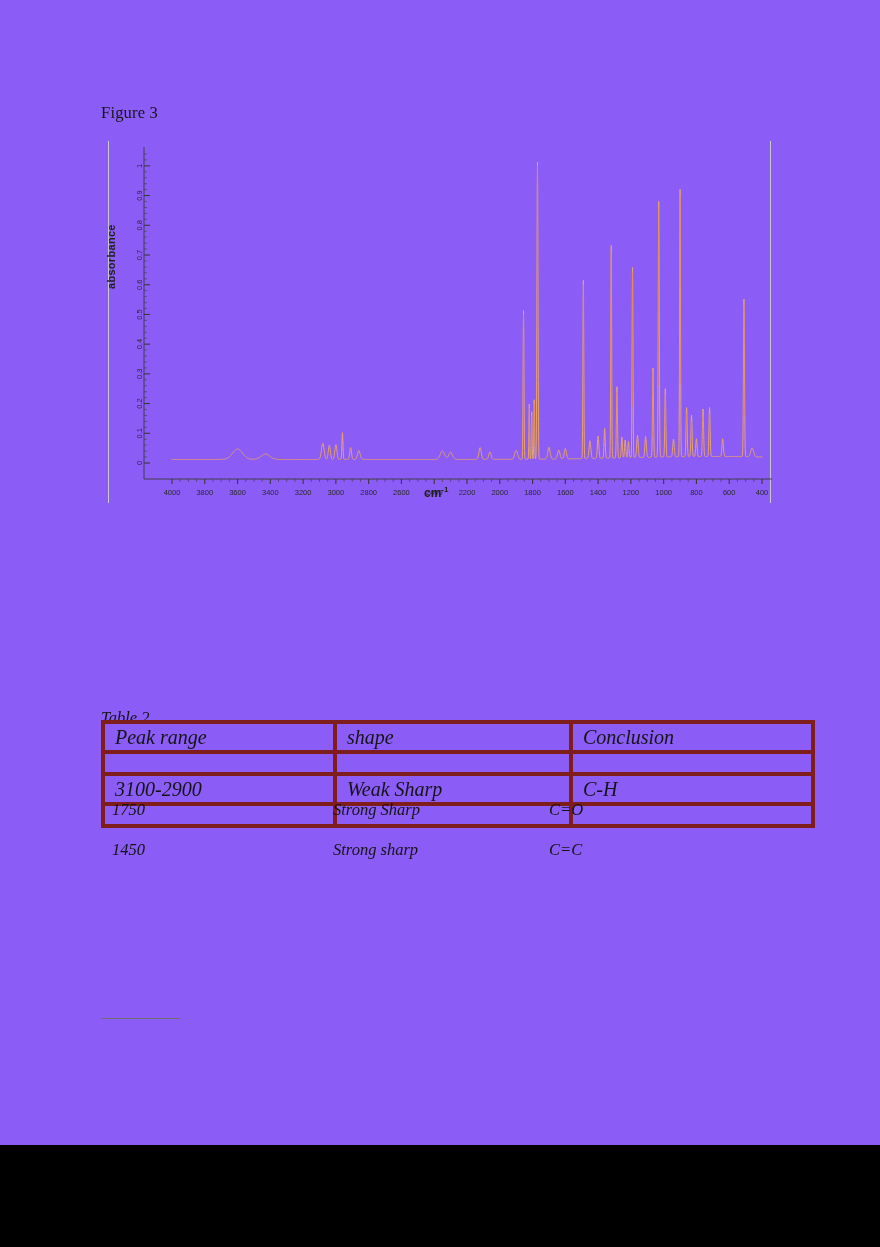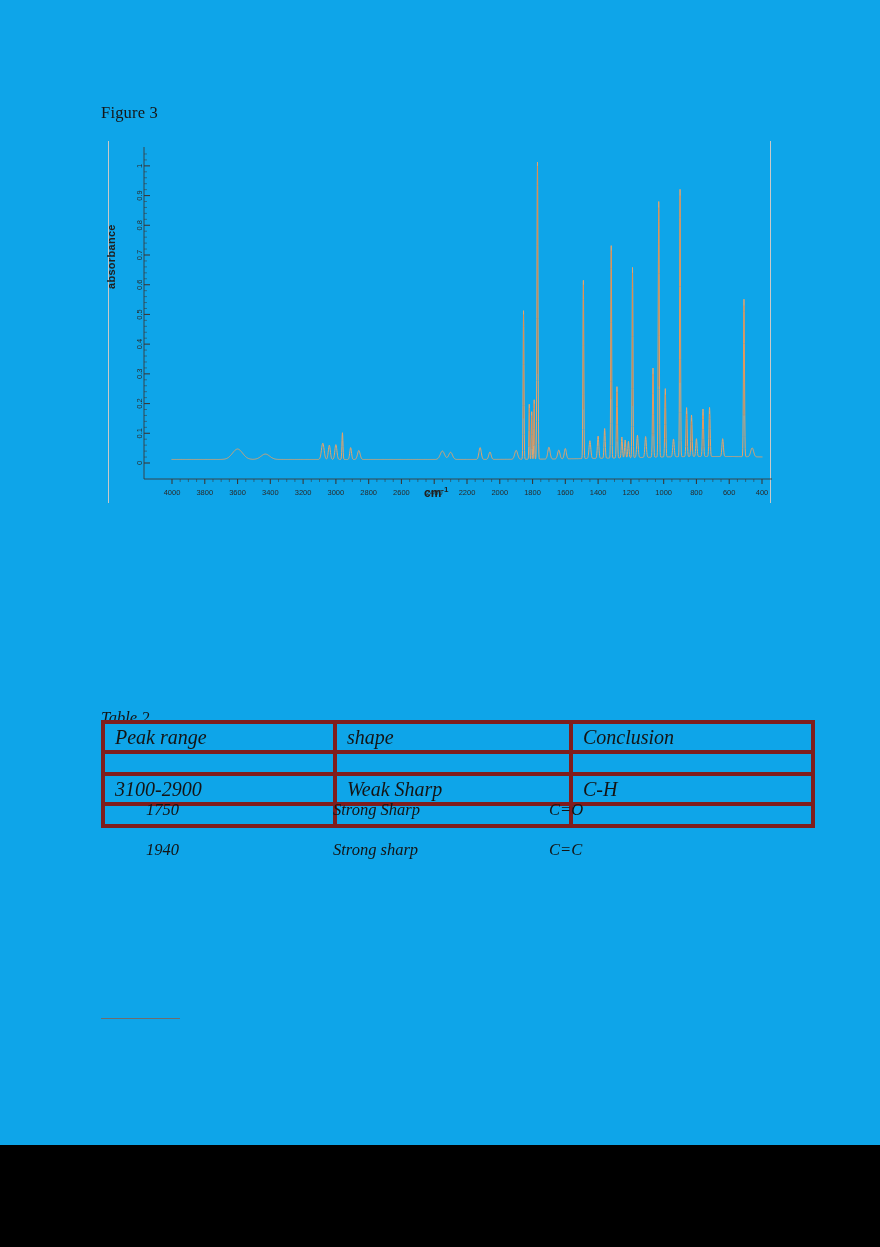--- a/index.html
+++ b/index.html
@@ -13,21 +13,21 @@
     position: relative;
     font-family: "Liberation Serif", serif;
     overflow: hidden;
   }
 
   .page {
     position: absolute;
     left: 0; top: 0;
     width: 880px;
     height: 1145px;
-    background: #0ea5e9;
+    background: #8b5cf6;
   }
 
   .bottom-band {
     position: absolute;
     left: 0;
     top: 1145px;
     width: 880px;
     height: 102px;
     background: #000000;
   }
@@ -155,21 +155,21 @@
     position: relative;
     height: 40px;
   }
   .loose-row > span {
     position: absolute;
     font-style: italic;
     font-size: 16.5px;
     color: #141414;
     top: 0;
   }
-  .loose-row .lc0 { left: 11px; margin-left: 34px; }
+  .loose-row .lc0 { left: 11px; }
   .loose-row .lc1 { left: 232px; }
   .loose-row .lc2 { left: 448px; }
 
   
   .footnote-rule {
     position: absolute;
     left: 101px;
     top: 1018px;
     width: 79px;
     height: 1px;
@@ -400,21 +400,21 @@
       </tbody>
   </table>
 
   <div class="loose-rows" id="loose-rows">
       <div class="loose-row">
         <span class="lc0">1750</span>
         <span class="lc1">Strong Sharp</span>
         <span class="lc2">C=O</span>
       </div>
       <div class="loose-row">
-        <span class="lc0">1940</span>
+        <span class="lc0">1450</span>
         <span class="lc1">Strong sharp</span>
         <span class="lc2">C=C</span>
       </div>
     </div>
 
   <div class="footnote-rule"></div>
 
 </div>
 
 <div class="bottom-band"></div>

